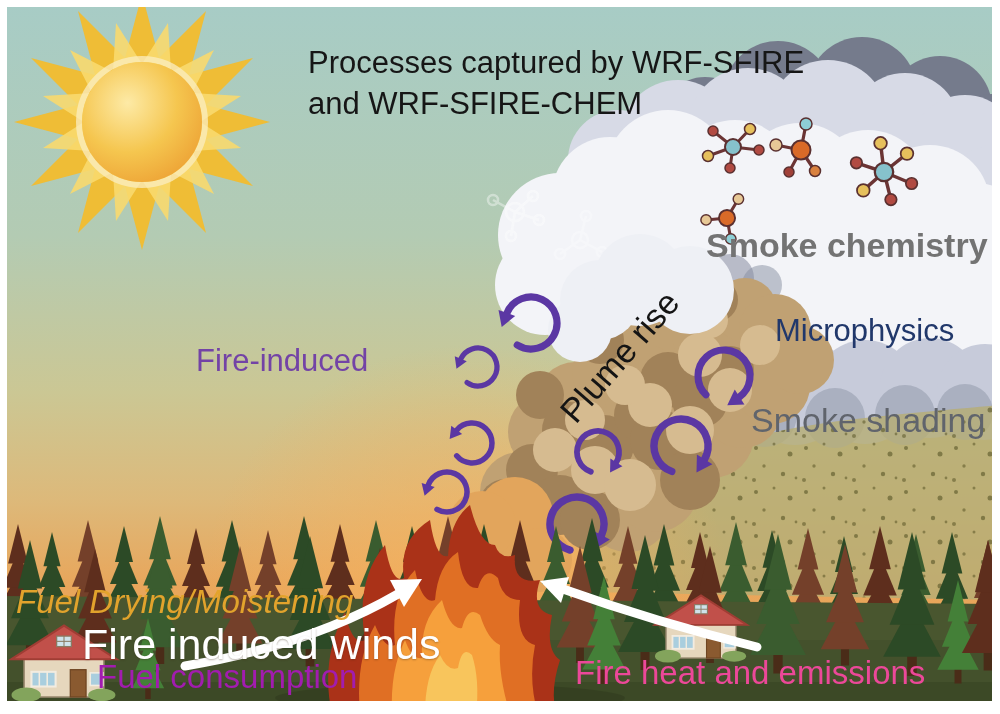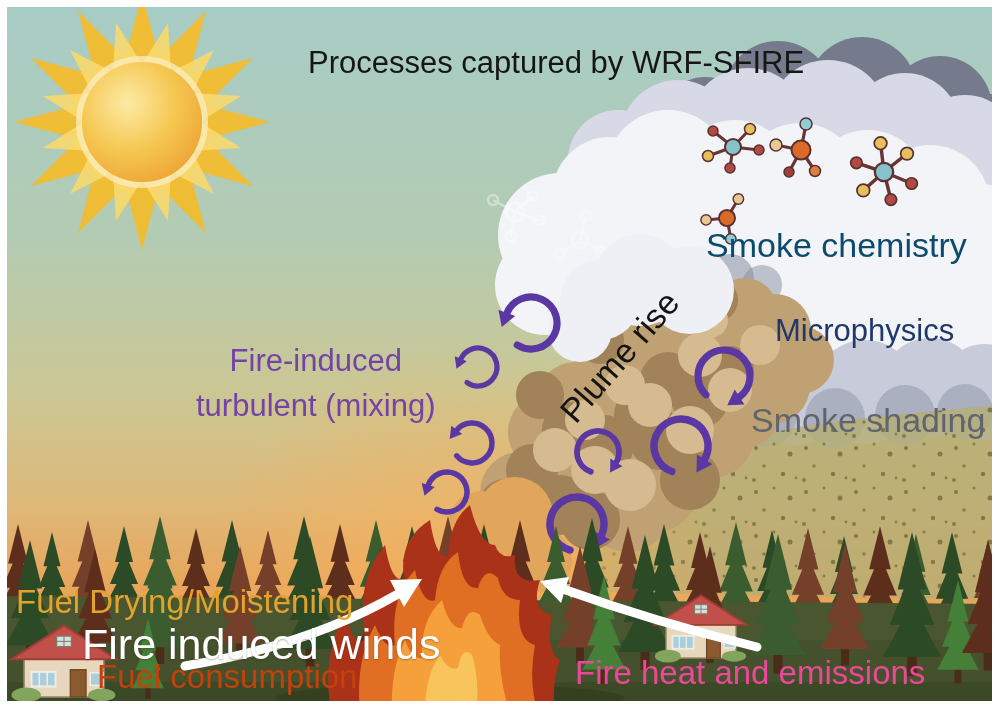--- a/index.html
+++ b/index.html
@@ -1,29 +1,29 @@
 <!DOCTYPE html>
 <html><head>
 <meta charset="utf-8">
 <style>
   html,body{margin:0;padding:0;background:#ffffff;}
   .stage{position:relative;width:1000px;height:714px;background:#ffffff;overflow:hidden;
          font-family:"Liberation Sans",sans-serif;}
   .scene{position:absolute;left:0;top:0;width:1000px;height:714px;display:block;}
   .label{position:absolute;white-space:nowrap;font-family:"Liberation Sans",sans-serif;}
   .lbl-title{left:308px;top:42px;font-size:31px;line-height:41px;color:#161616;}
-  .lbl-smoke-chem{left:706px;top:226px;font-size:34px;color:#0c4a6e;}
+  .lbl-smoke-chem{left:706px;top:226px;font-size:34px;color:#737373;font-weight:bold;}
   .lbl-micro{left:775px;top:313px;font-size:31px;color:#21386b;}
   .lbl-shading{left:751px;top:401px;font-size:34px;color:#60646c;}
   .lbl-turb{left:196px;top:338px;font-size:31px;line-height:45px;color:#7343a6;text-align:center;}
   .lbl-plume{left:567px;top:398px;font-size:34px;color:#141414;
              transform:rotate(-49deg);transform-origin:0 50%;}
-  .lbl-drying{left:16px;top:583px;font-size:33px;color:#e2a32c;}
+  .lbl-drying{left:16px;top:583px;font-size:33px;color:#e2a32c;font-style:italic;}
   .lbl-winds{left:82px;top:620px;font-size:43px;color:#ffffff;text-shadow:0 1px 2px rgba(60,40,20,.35);}
-  .lbl-consumption{left:97px;top:658px;font-size:33px;color:#c2410c;}
+  .lbl-consumption{left:97px;top:658px;font-size:33px;color:#a21caf;}
   .lbl-heat{left:575px;top:654px;font-size:33px;color:#ec4899;}
   .frame{position:absolute;inset:0;pointer-events:none;
          border-left:7px solid #fff;border-right:8px solid #fff;
          border-top:7px solid #fff;border-bottom:13px solid #fff;}
 </style>
 </head>
 <body>
 
 <div class="stage">
 
@@ -395,30 +395,30 @@
       <circle cx="0" cy="0" r="8.5" fill="#d96a28" stroke="#5a3030" stroke-width="2"></circle>
       <circle cx="12" cy="-20" r="5.5" fill="#e7c896" stroke="#5a3030" stroke-width="1.5"></circle>
       <circle cx="-22" cy="2" r="5.5" fill="#e7c896" stroke="#5a3030" stroke-width="1.5"></circle>
       <circle cx="4" cy="22" r="5.5" fill="#8ecfd6" stroke="#5a3030" stroke-width="1.5"></circle>
     </g>
   </g>
 </svg>
 
 <div class="label lbl-title">
   <div>Processes captured by WRF-SFIRE</div>
+  <div>and WRF-SFIRE-CHEM</div>
 </div>
 
 <div class="label lbl-smoke-chem">Smoke chemistry</div>
 <div class="label lbl-micro">Microphysics</div>
 <div class="label lbl-plume">Plume rise</div>
 <div class="label lbl-shading">Smoke shading</div>
 
 <div class="label lbl-turb">
   <div>Fire-induced</div>
-  <div>turbulent (mixing)</div>
 </div>
 
 <div class="label lbl-drying">Fuel Drying/Moistening</div>
 <div class="label lbl-winds">Fire induced winds</div>
 <div class="label lbl-consumption">Fuel consumption</div>
 <div class="label lbl-heat">Fire heat and emissions</div>
 
 <div class="frame"></div>
 </div>
 

